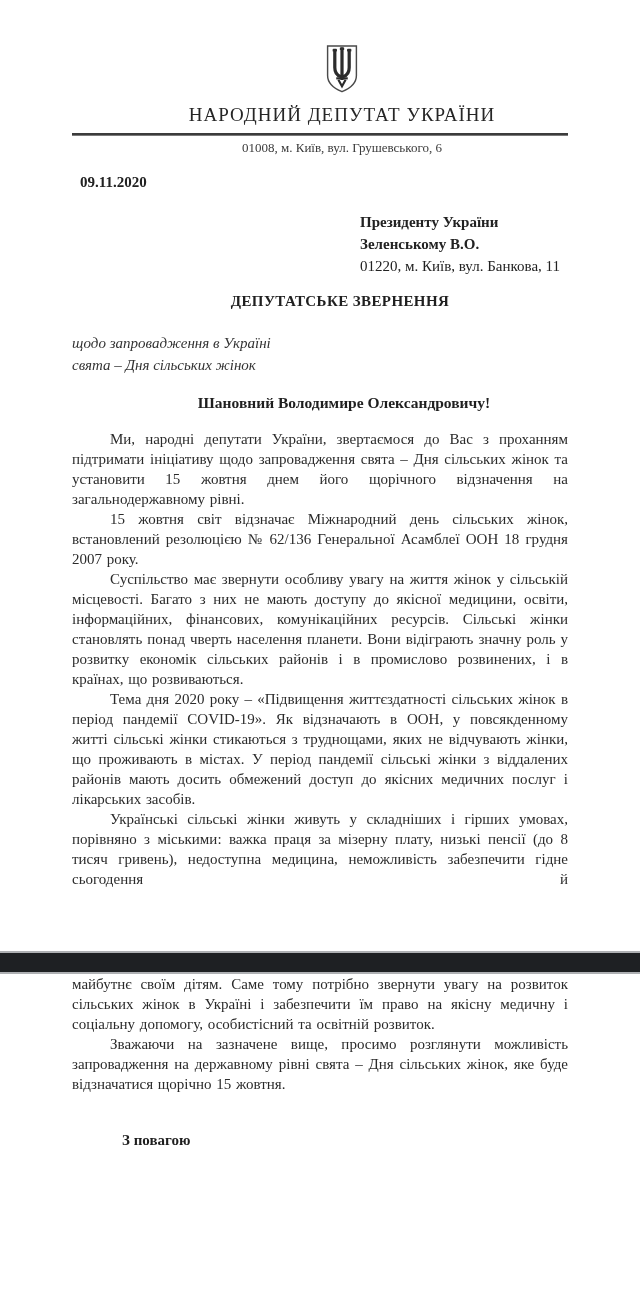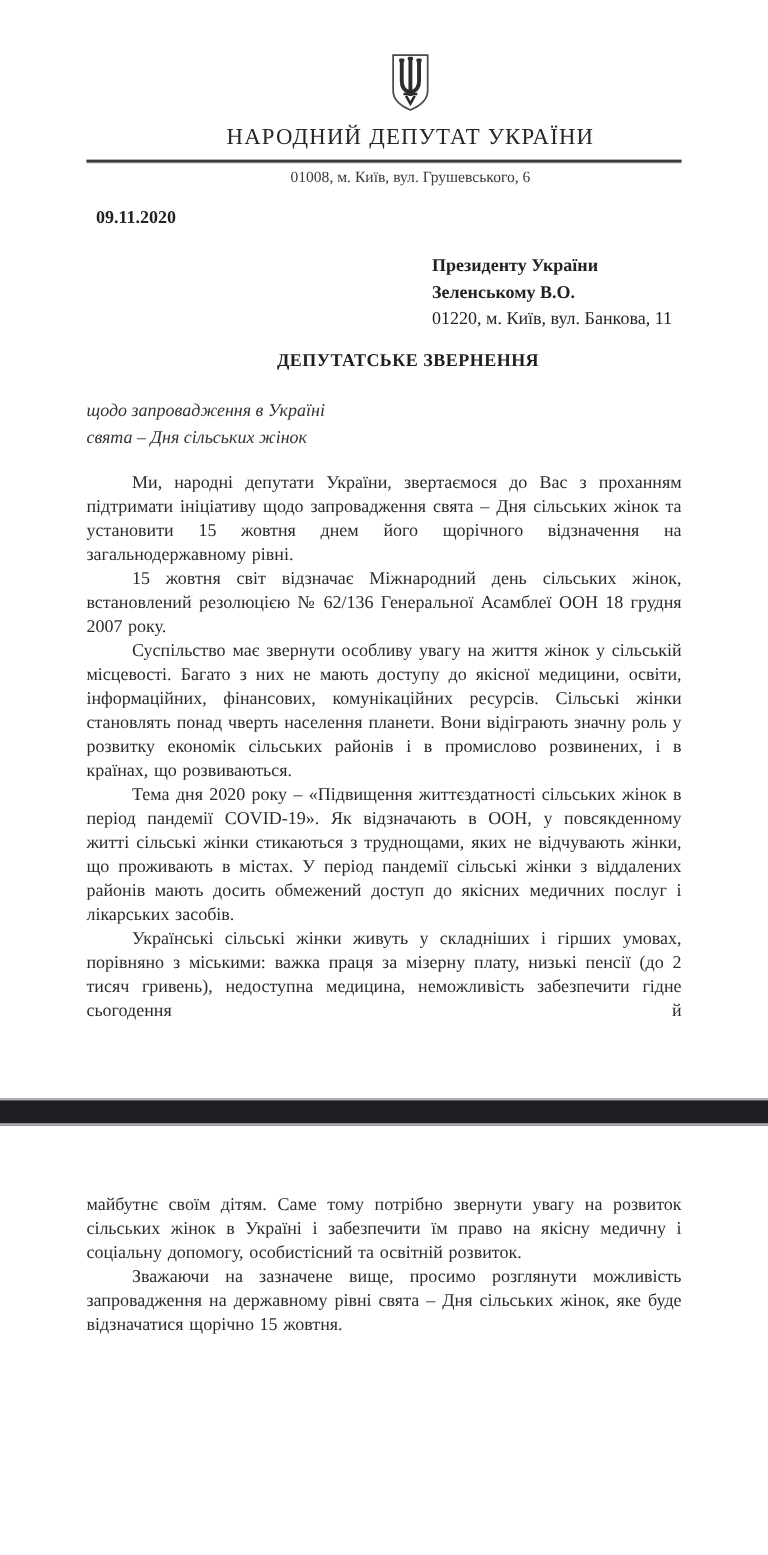--- a/index.html
+++ b/index.html
@@ -106,21 +106,21 @@
   .body-text p.no-indent { text-indent: 0; }
 
   
   .separator-bar {
     margin-top: 62px;
     height: 23px;
     background: #1e2023;
     border-top: 2px solid #aeb0b3;
     border-bottom: 2px solid #aeb0b3;
   }
-  .content-2 { padding-top: 56px; }
+  .content-2 { }
 
   
   .closing {
     margin-top: 38px;
     margin-left: 50px;
     font-weight: bold;
     font-size: 15px;
     color: #1f1f1f;
   }
   .sig-row {
@@ -193,27 +193,28 @@
       <div>01220, м. Київ, вул. Банкова, 11</div>
     </div>
 
     <div class="doc-type">ДЕПУТАТСЬКЕ ЗВЕРНЕННЯ</div>
 
     <div class="subject">
       <div>щодо запровадження в Україні</div>
       <div>свята – Дня сільських жінок</div>
     </div>
 
+    <div class="salutation">Шановний Володимире Олександровичу!</div>
 
     <div class="body-text">
       <p>Ми, народні депутати України, звертаємося до Вас з проханням підтримати ініціативу щодо запровадження свята – Дня сільських жінок та установити 15 жовтня днем його щорічного відзначення на загальнодержавному рівні.</p>
       <p>15 жовтня світ відзначає Міжнародний день сільських жінок, встановлений резолюцією № 62/136 Генеральної Асамблеї ООН 18 грудня 2007 року.</p>
       <p>Суспільство має звернути особливу увагу на життя жінок у сільській місцевості. Багато з них не мають доступу до якісної медицини, освіти, інформаційних, фінансових, комунікаційних ресурсів. Сільські жінки становлять понад чверть населення планети. Вони відіграють значну роль у розвитку економік сільських районів і в промислово розвинених, і в країнах, що розвиваються.</p>
       <p>Тема дня 2020 року – «Підвищення життєздатності сільських жінок в період пандемії COVID-19». Як відзначають в ООН, у повсякденному житті сільські жінки стикаються з труднощами, яких не відчувають жінки, що проживають в містах. У період пандемії сільські жінки з віддалених районів мають досить обмежений доступ до якісних медичних послуг і лікарських засобів.</p>
-      <p class="runover">Українські сільські жінки живуть у складніших і гірших умовах, порівняно з міськими: важка праця за мізерну плату, низькі пенсії (до 2 тисяч гривень), недоступна медицина, неможливість забезпечити гідне сьогодення й</p>
+      <p class="runover">Українські сільські жінки живуть у складніших і гірших умовах, порівняно з міськими: важка праця за мізерну плату, низькі пенсії (до 8 тисяч гривень), недоступна медицина, неможливість забезпечити гідне сьогодення й</p>
     </div>
 
   </div>
 
   <div class="separator-bar"></div>
 
   <div class="content content-2">
 
     <div class="body-text" style="margin-top:0;">
       <p class="no-indent">майбутнє своїм дітям. Саме тому потрібно звернути увагу на розвиток сільських жінок в Україні і забезпечити їм право на якісну медичну і соціальну допомогу, особистісний та освітній розвиток.</p>

